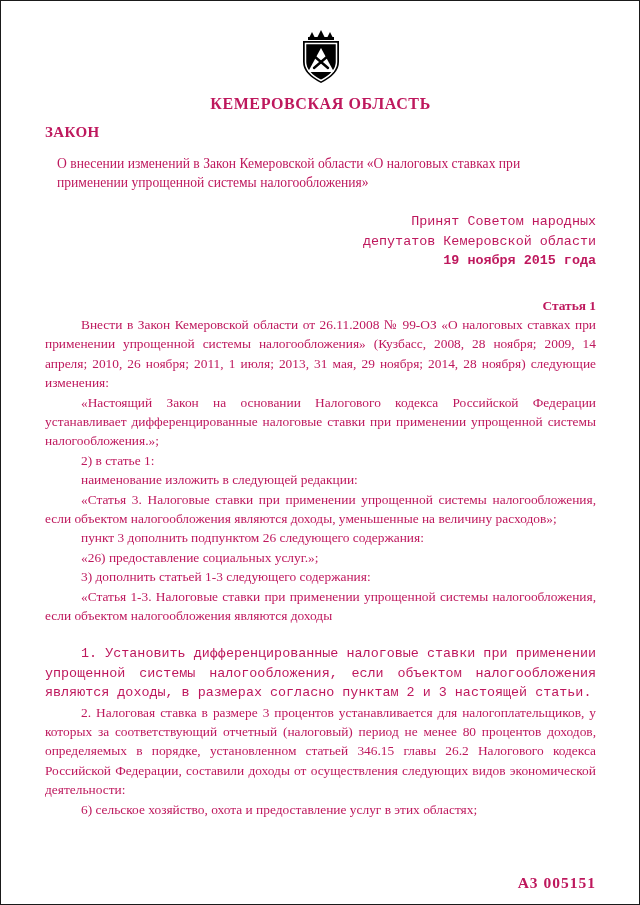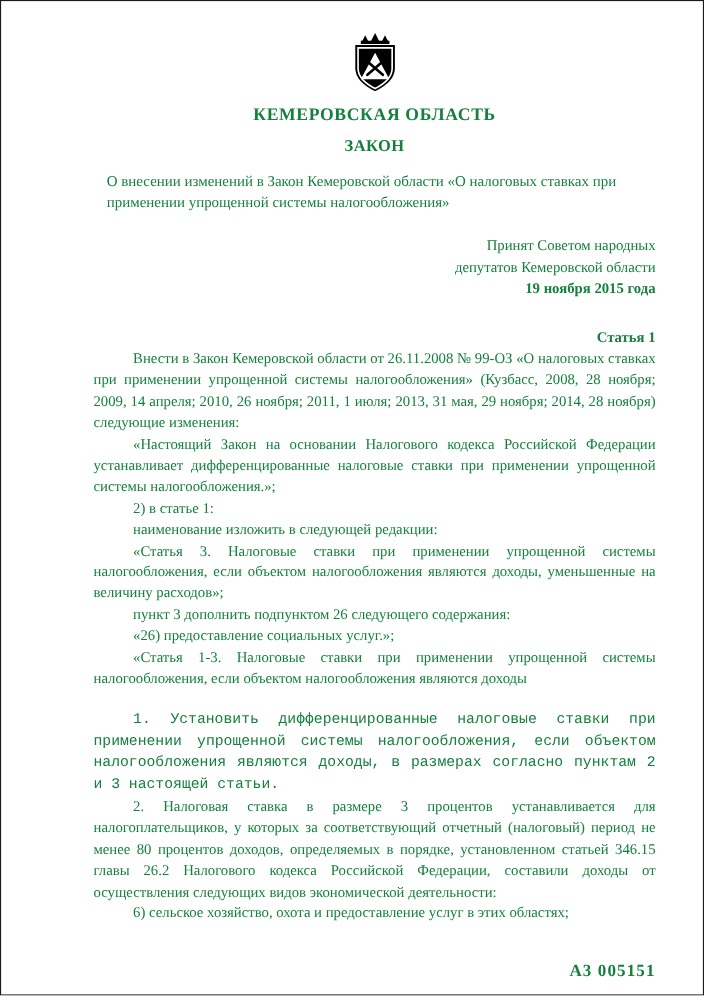--- a/index.html
+++ b/index.html
@@ -4,55 +4,55 @@
 <style>
   * { margin: 0; padding: 0; box-sizing: border-box; }
   html, body { background: #e8e8e8; }
   .page {
     position: relative;
     width: 640px;
     height: 905px;
     margin: 0 auto;
     background: #ffffff;
     border: 1px solid #1a1a1a;
-    color: #15803d;
+    color: #be185d;
     font-family: "Liberation Serif", serif;
-    padding: 26px 43px 0 84px;
+    padding: 26px 43px 0 44px;
     overflow: hidden;
   }
   .emblem {
     text-align: center;
     margin-top: 2px;
   }
   .region {
     text-align: center;
     font-weight: bold;
     font-size: 16px;
     letter-spacing: 0.6px;
     margin-top: 6px;
   }
   .doctype {
-    text-align: center;
     font-weight: bold;
     font-size: 15px;
     letter-spacing: 0.4px;
     margin-top: 11px;
   }
   .doc-title {
     font-weight: normal;
     font-size: 13.6px;
     line-height: 19px;
     margin-top: 13px;
     padding: 0 12px;
   }
   .adoption {
     margin-top: 20px;
     text-align: right;
     font-size: 13.4px;
     line-height: 19.5px;
+    font-family: Liberation Mono, monospace;
   }
   .adoption .bold-line { font-weight: bold; }
   .body-text {
     margin-top: 25px;
     font-size: 13.4px;
     line-height: 19.4px;
     text-align: justify;
   }
   .body-text p {
     text-indent: 36px;
@@ -105,20 +105,21 @@
 
   <div class="body-text">
     <p class="bold">Статья 1</p>
     <p>Внести в Закон Кемеровской области от 26.11.2008 № 99-ОЗ «О налоговых ставках при применении упрощенной системы налогообложения» (Кузбасс, 2008, 28 ноября; 2009, 14 апреля; 2010, 26 ноября; 2011, 1 июля; 2013, 31 мая, 29 ноября; 2014, 28 ноября) следующие изменения:</p>
     <p>«Настоящий Закон на основании Налогового кодекса Российской Федерации устанавливает дифференцированные налоговые ставки при применении упрощенной системы налогообложения.»;</p>
     <p>2) в статье 1:</p>
     <p>наименование изложить в следующей редакции:</p>
     <p>«Статья 3. Налоговые ставки при применении упрощенной системы налогообложения, если объектом налогообложения являются доходы, уменьшенные на величину расходов»;</p>
     <p>пункт 3 дополнить подпунктом 26 следующего содержания:</p>
     <p>«26) предоставление социальных услуг.»;</p>
+    <p>3) дополнить статьей 1-3 следующего содержания:</p>
     <p>«Статья 1-3. Налоговые ставки при применении упрощенной системы налогообложения, если объектом налогообложения являются доходы</p>
     <p class="gap">1. Установить дифференцированные налоговые ставки при применении упрощенной системы налогообложения, если объектом налогообложения являются доходы, в размерах согласно пунктам 2 и 3 настоящей статьи.</p>
     <p>2. Налоговая ставка в размере 3 процентов устанавливается для налогоплательщиков, у которых за соответствующий отчетный (налоговый) период не менее 80 процентов доходов, определяемых в порядке, установленном статьей 346.15 главы 26.2 Налогового кодекса Российской Федерации, составили доходы от осуществления следующих видов экономической деятельности:</p>
     <p>6) сельское хозяйство, охота и предоставление услуг в этих областях;</p>
   </div>
 
   <div class="serial">А3 005151</div>
 
 </div>
 

